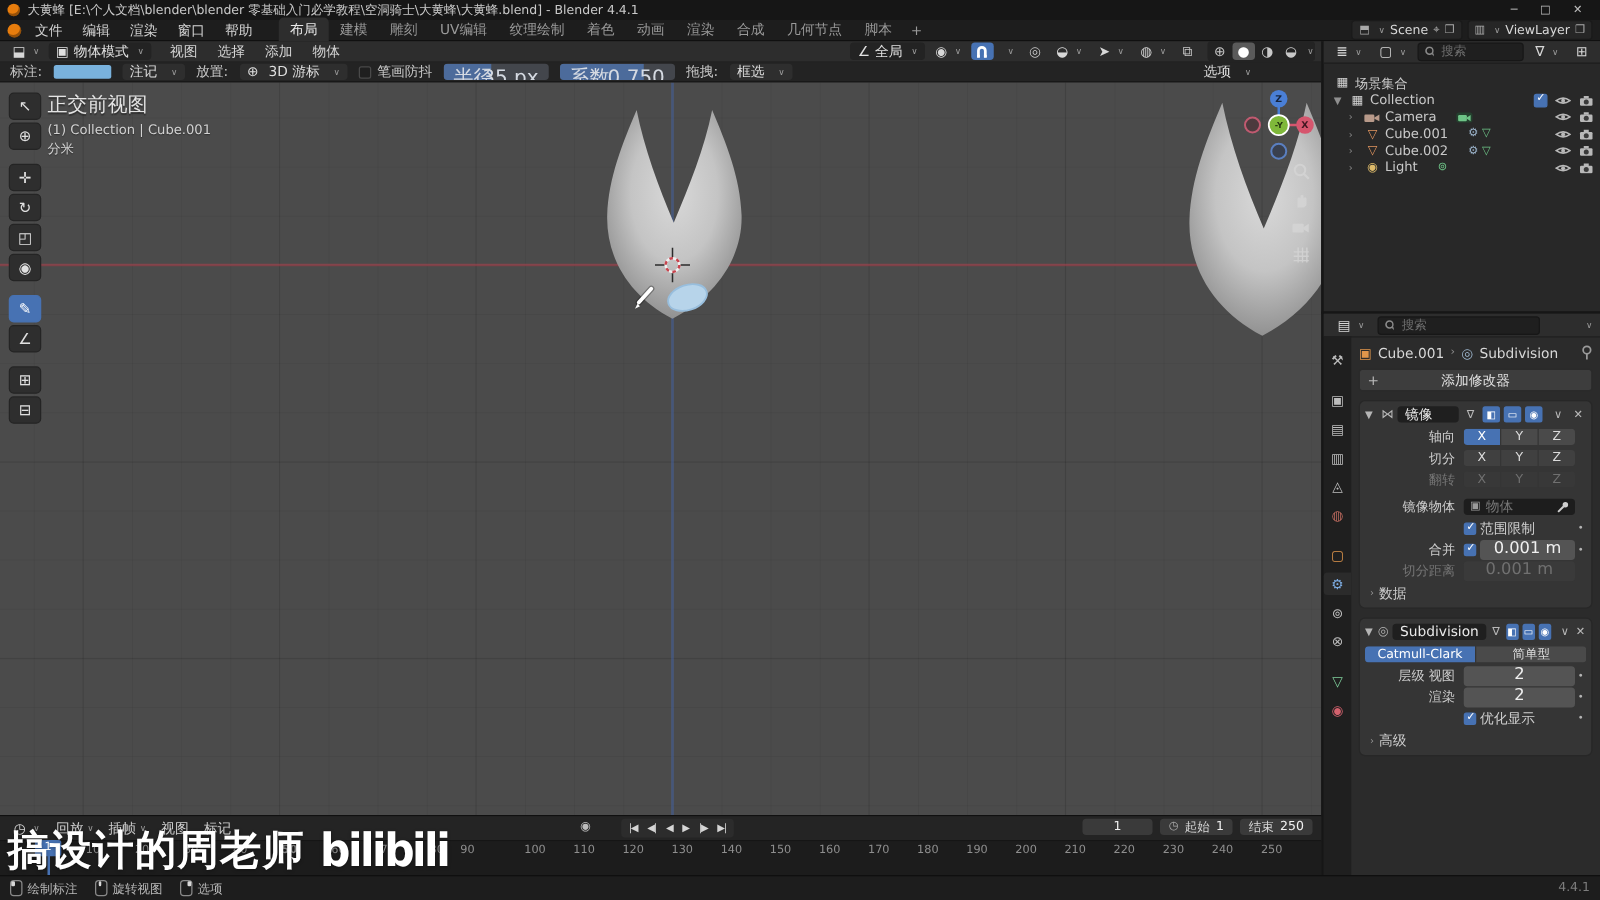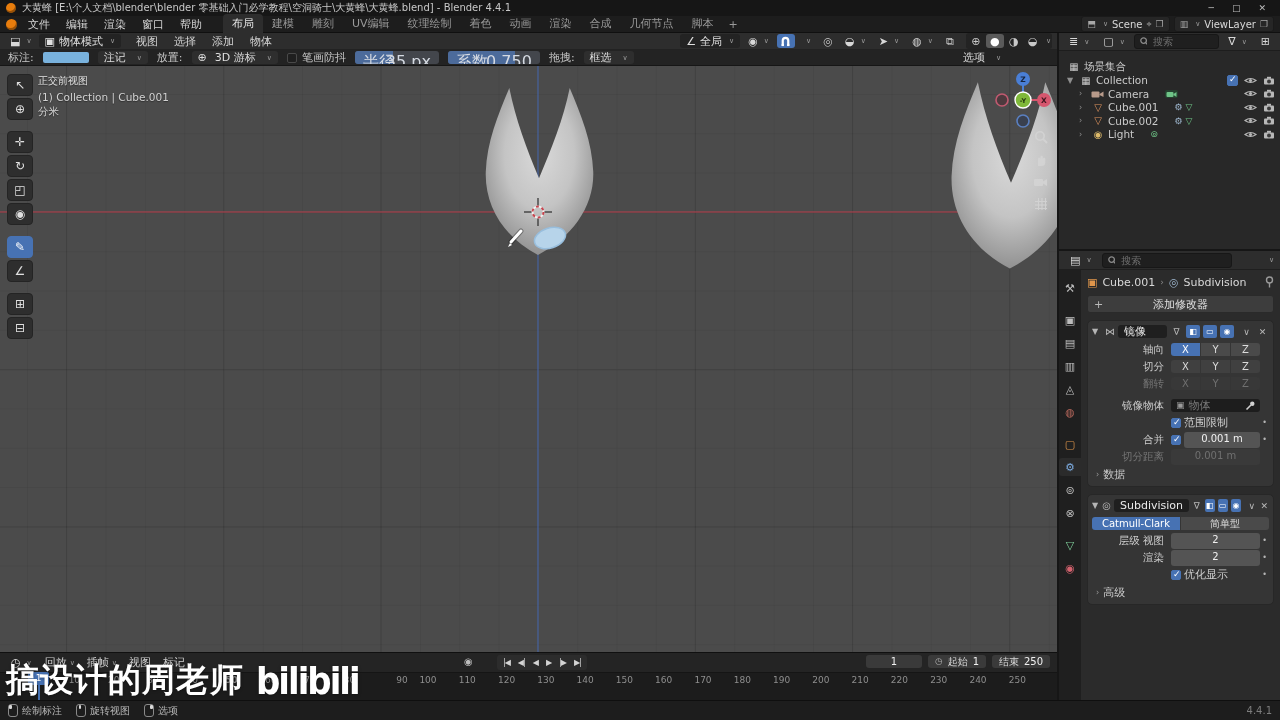--- a/index.html
+++ b/index.html
@@ -57,21 +57,21 @@
     background-image:
       linear-gradient(rgba(0,0,0,.10) 1px, transparent 1px),
       linear-gradient(90deg, rgba(0,0,0,.10) 1px, transparent 1px),
       linear-gradient(rgba(0,0,0,.05) 1px, transparent 1px),
       linear-gradient(90deg, rgba(0,0,0,.05) 1px, transparent 1px);
     background-size:157.2px 157.2px,157.2px 157.2px,39.3px 39.3px,39.3px 39.3px;
     background-position:66px -11px,66px -11px,27px 28px,27px 28px;}
   .axis-x{position:absolute;left:0;top:145px;width:100%;height:2px;background:var(--axis-red);opacity:.55;}
   .axis-z{position:absolute;left:537px;top:0;width:2px;height:100%;background:var(--axis-blue);opacity:.5;}
   .vp-textoverlay{position:absolute;left:38px;top:8px;color:#e3e3e3;text-shadow:0 1px 1px rgba(0,0,0,.4);}
-  .vp-textoverlay .l1{font-size:10px;margin-bottom:3px;}
+  .vp-textoverlay .l1{font-size:16px;margin-bottom:3px;}
   .vp-textoverlay .l2,.vp-textoverlay .l3{font-size:10.5px;color:#d2d2d2;margin-bottom:2px;}
   .toolcol{position:absolute;left:7px;top:8px;display:flex;flex-direction:column;gap:2px;}
   .tool{width:26px;height:22px;background:#2e2e2e;border:1px solid #242424;border-radius:4px;
         display:flex;align-items:center;justify-content:center;color:#e0e0e0;font-size:12px;box-sizing:border-box;}
   .tool.active{background:var(--accent);border-color:var(--accent);color:#fff;}
   .tool.gap{margin-top:9px;}
   .gizmo{position:absolute;left:991px;top:2px;}
   .navicons{position:absolute;left:1033px;top:64px;display:flex;flex-direction:column;gap:9px;align-items:center;}
   .navicons svg{opacity:.85;}
   .horn{position:absolute;}
@@ -112,21 +112,21 @@
   .plabel{width:72px;text-align:right;padding-right:7px;color:#cdcdcd;flex:none;font-size:10.5px;}
   .plabel.dim{color:#757575;}
   .pwidget{flex:1;display:flex;align-items:center;gap:3px;}
   .pdot{width:9px;text-align:center;color:#b5b5b5;font-size:8px;flex:none;}
   .seg{display:flex;flex:1;gap:1px;border-radius:3px;overflow:hidden;}
   .seg span{flex:1;text-align:center;height:13px;line-height:13px;background:#4a4a4a;color:#dcdcdc;font-size:10px;}
   .seg span.sel{background:var(--accent);color:#fff;}
   .seg.off span{background:#404040;}
   .seg.disabled span{background:#383838;color:#707070;}
   .objfield{flex:1;display:flex;align-items:center;gap:4px;background:#1d1d1d;border-radius:3px;height:13px;padding:0 5px;color:#777;}
-  .valfield{flex:1;background:#545454;border-radius:3px;height:16px;line-height:13px;text-align:center;color:#f0f0f0;font-size:10px;}
+  .valfield{flex:1;background:#545454;border-radius:3px;height:16px;line-height:13px;text-align:center;color:#f0f0f0;font-size:13px;}
   .valfield.disabled{background:#3a3a3a;color:#707070;}
   .subrow{display:flex;align-items:center;gap:4px;height:14px;margin-top:3px;color:#cdcdcd;}
   .subrow .arrow{font-size:8px;color:#9a9a9a;margin-left:4px;}
   
   .timeline{position:absolute;left:0;top:652px;width:1057px;height:48px;background:#1c1c1c;border-top:1px solid #101010;}
   .tlhead{height:19px;background:#242424;display:flex;align-items:center;gap:4px;padding:0 6px;border-bottom:1px solid #151515;}
   .tlmenus{display:flex;gap:4px;}
   .tlmenu{display:flex;align-items:center;padding:0 4px;color:#d0d0d0;}
   .playgroup{position:absolute;left:497px;top:2px;display:flex;gap:2px;background:#2c2c2c;border-radius:3px;padding:1px 3px;}
   .pbtn{color:#d5d5d5;font-size:8px;padding:2px 3px;letter-spacing:-1px;}
@@ -772,21 +772,21 @@
       <div class="playhead-badge">1</div>
       <div class="playhead-line"></div>
     <span class="ruler-num" style="left: 74.361px;">10</span>
         <span class="ruler-num" style="left: 113.651px;">20</span>
         <span class="ruler-num" style="left: 152.941px;">30</span>
         <span class="ruler-num" style="left: 192.231px;">40</span>
         <span class="ruler-num" style="left: 231.521px; font-weight: bold;">50</span>
         <span class="ruler-num" style="left: 270.811px;">60</span>
         <span class="ruler-num" style="left: 310.101px;">70</span>
         <span class="ruler-num" style="left: 349.391px;">80</span>
-        <span class="ruler-num" style="left: 402px; text-align: center;">90</span>
+        <span class="ruler-num" style="left: 374px; text-align: center;">90</span>
         <span class="ruler-num" style="left: 427.971px;">100</span>
         <span class="ruler-num" style="left: 467.261px;">110</span>
         <span class="ruler-num" style="left: 506.551px;">120</span>
         <span class="ruler-num" style="left: 545.841px;">130</span>
         <span class="ruler-num" style="left: 585.131px;">140</span>
         <span class="ruler-num" style="left: 624.421px;">150</span>
         <span class="ruler-num" style="left: 663.711px;">160</span>
         <span class="ruler-num" style="left: 703.001px;">170</span>
         <span class="ruler-num" style="left: 742.291px;">180</span>
         <span class="ruler-num" style="left: 781.581px;">190</span>

